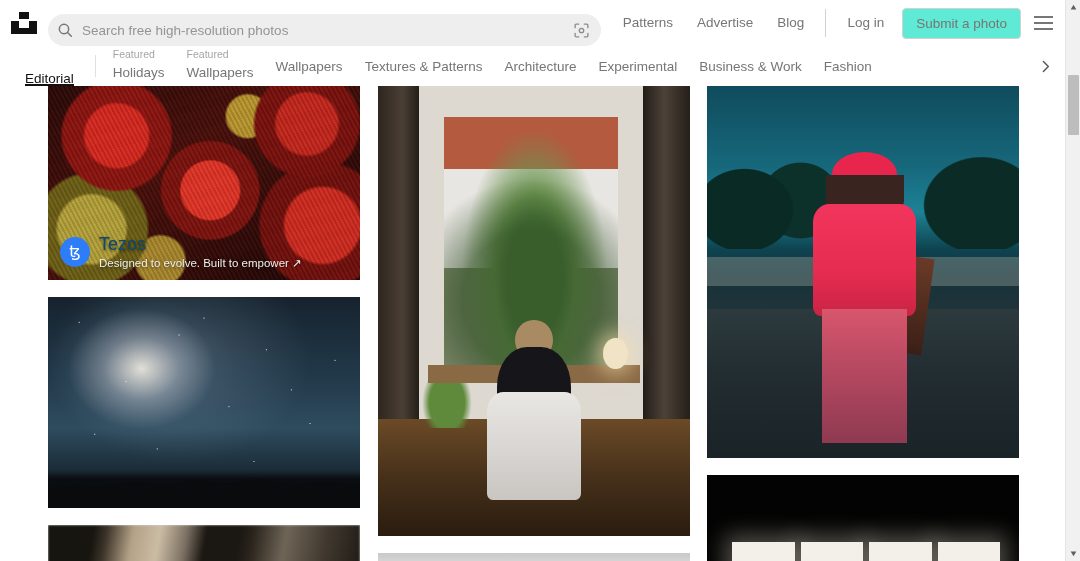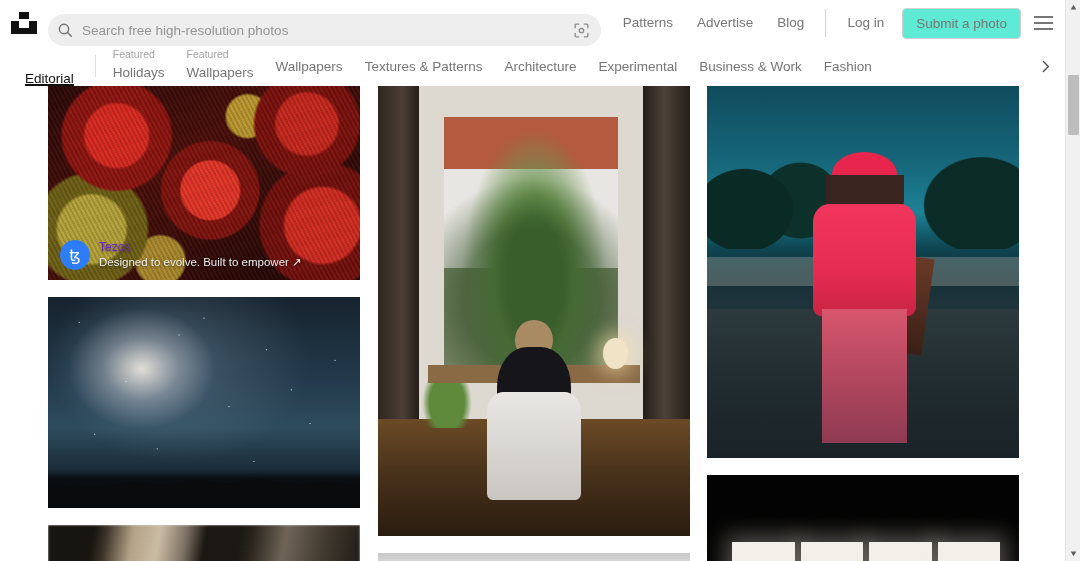--- a/index.html
+++ b/index.html
@@ -168,21 +168,21 @@
   .sponsor-logo {
     width: 30px; height: 30px; border-radius: 50%;
     background: #2c7df7;
     color: #fff; font-size: 16px;
     display: flex; align-items:center; justify-content:center;
     flex: 0 0 auto; cursor: pointer;
     font-family: "DejaVu Sans", sans-serif;
   }
   .sponsor-txt { line-height: 1.25; }
   .sponsor-name {
-    font-size: 12px; color: #6d28d9; font-weight: 400;
+    font-size: 18px; color: #0c4a6e; font-weight: 400;
     text-shadow: 0 1px 3px rgba(0,0,0,.55);
   }
   .sponsor-tag {
     font-size: 11.5px; color: #efefef;
     text-shadow: 0 1px 3px rgba(0,0,0,.55);
   }
 
   
   .scrollbar {
     position: absolute; top: 0; right: 0;

